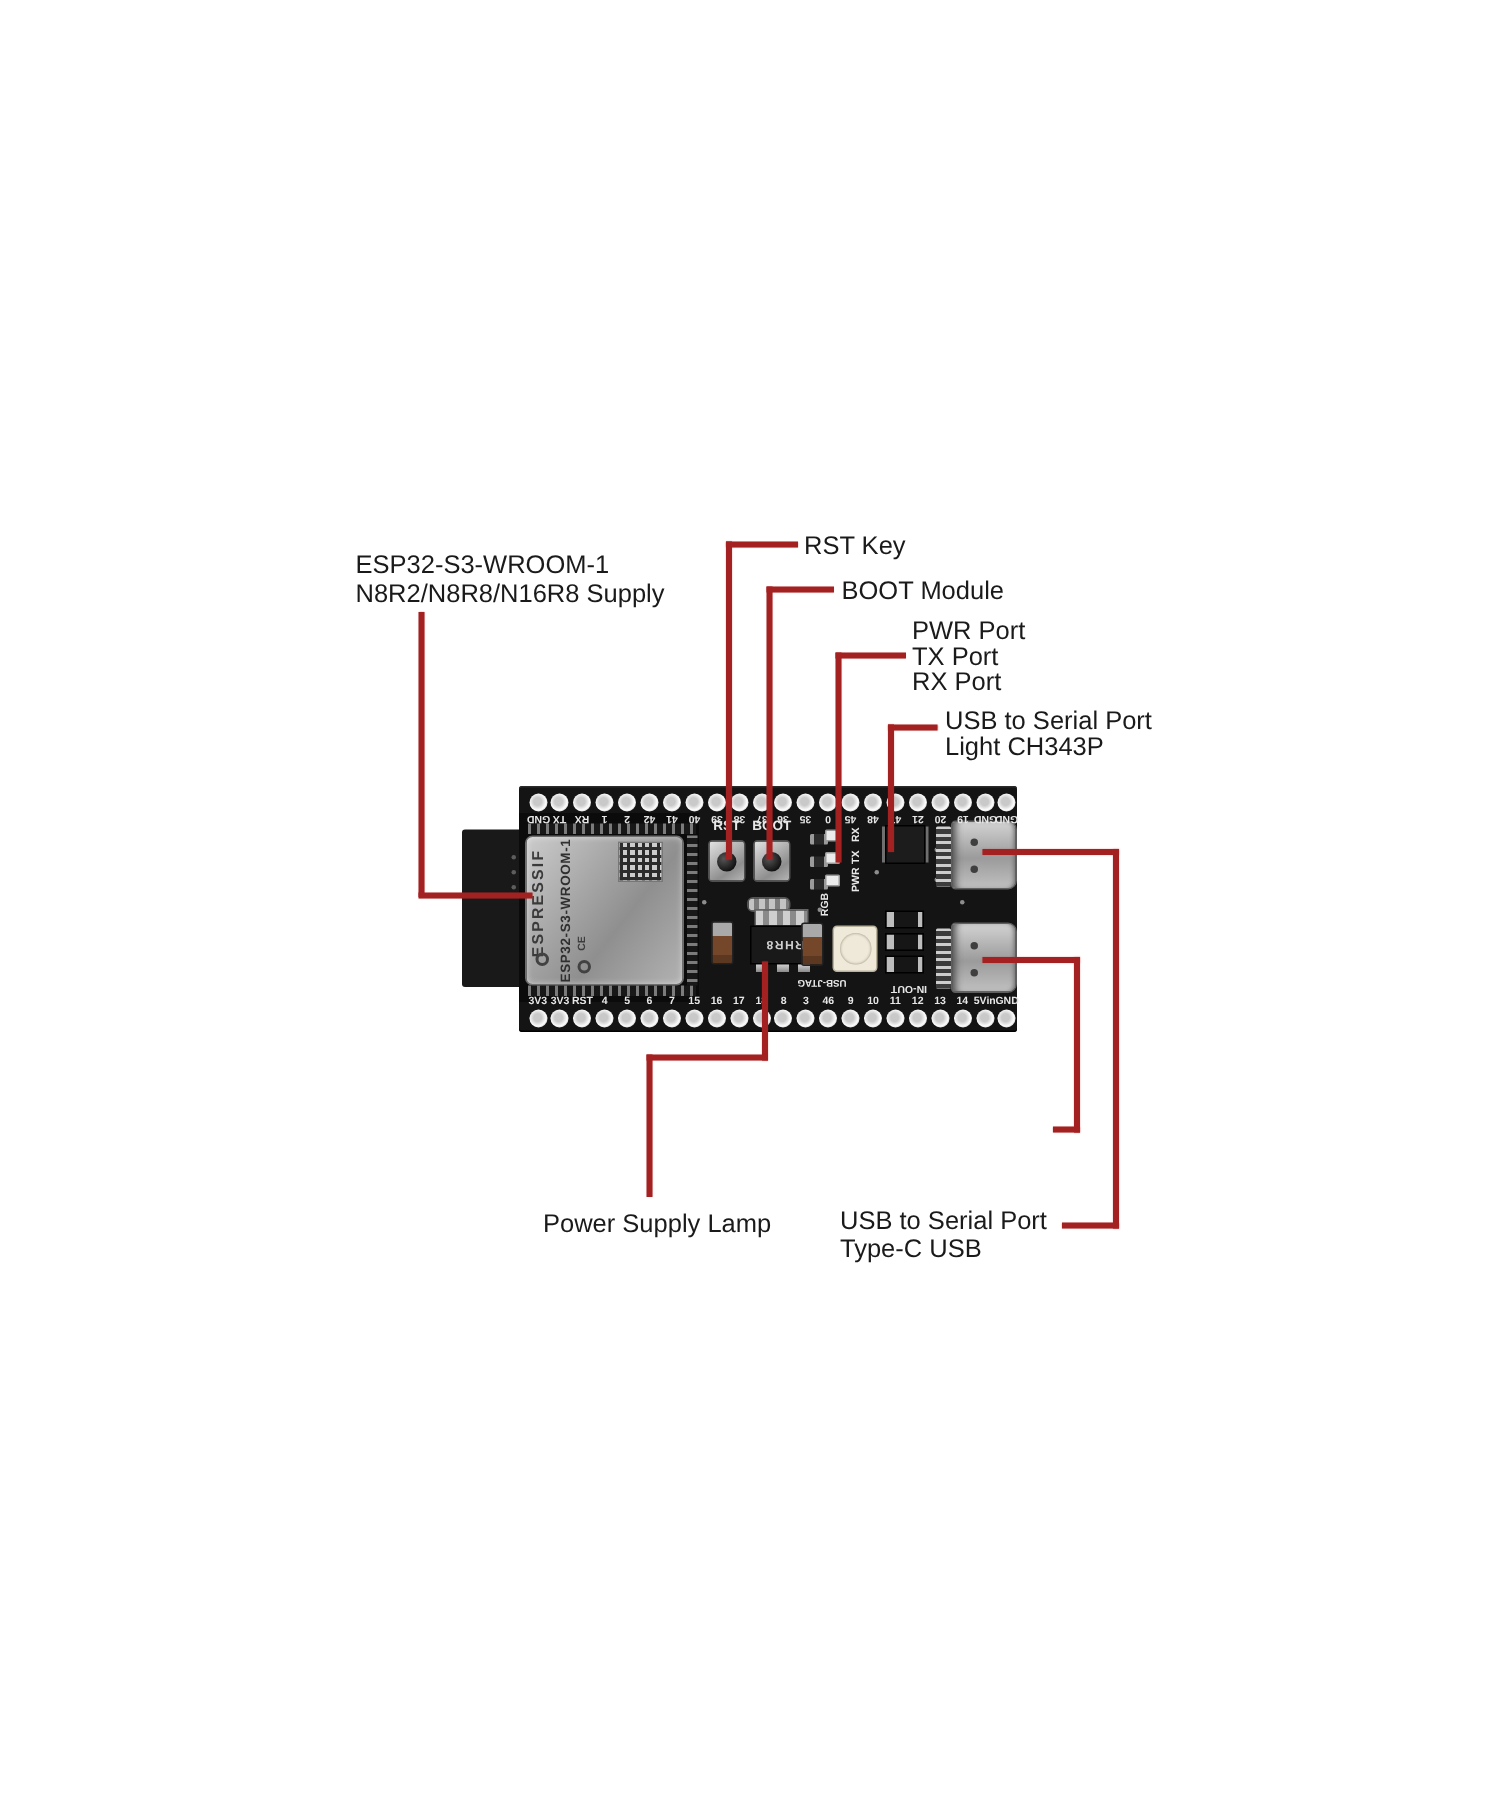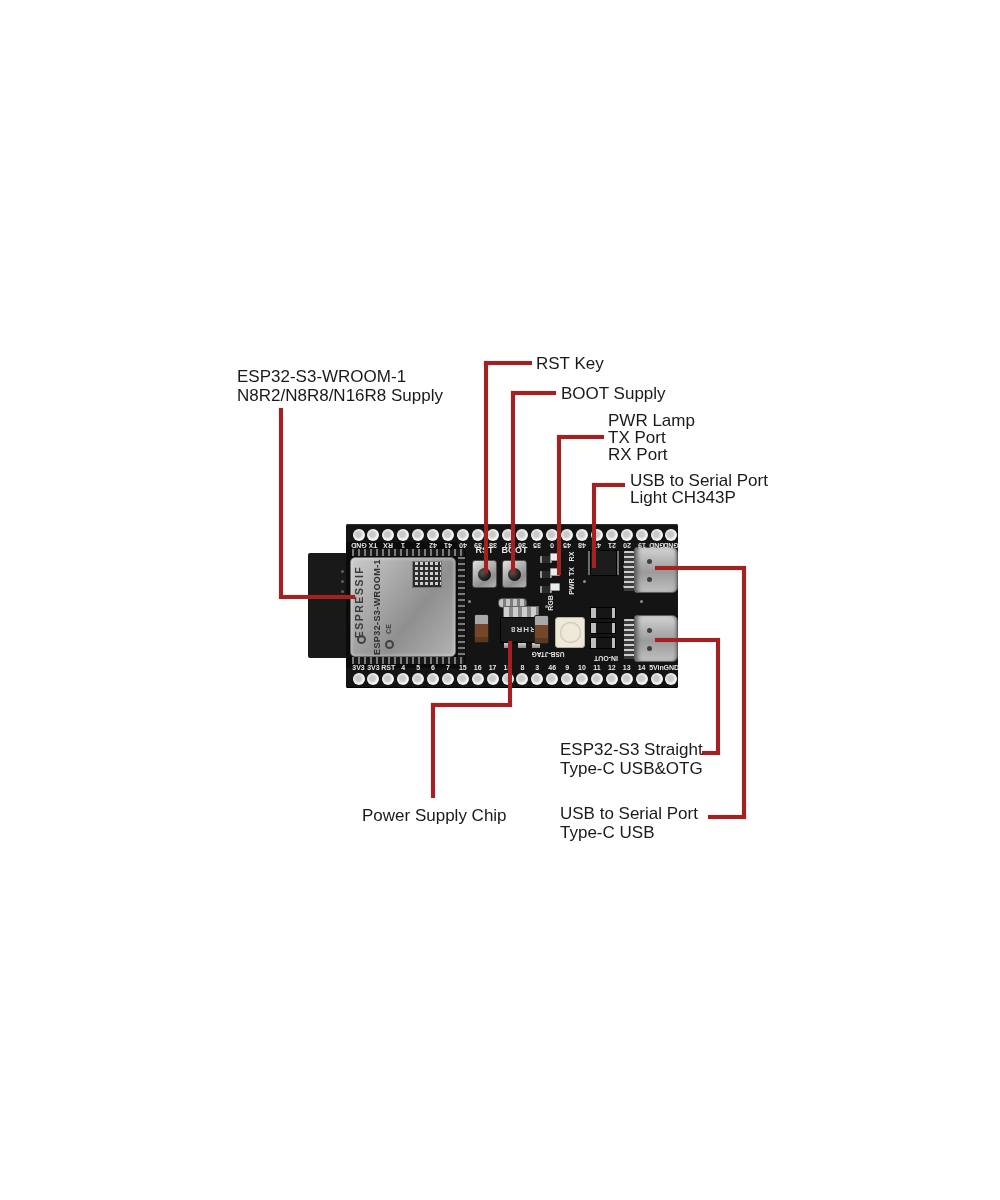--- a/index.html
+++ b/index.html
@@ -243,41 +243,37 @@
     </div>
 
   <div class="lbl" style="left:237px;top:367px">
     <span>ESP32-S3-WROOM-1</span>
     <span>N8R2/N8R8/N16R8 Supply</span>
   </div>
   <div class="lbl" style="left:536px;top:354px">
     <span>RST Key</span>
   </div>
   <div class="lbl" style="left:561px;top:384px">
-    <span>BOOT Supply</span>
+    <span>BOOT Module</span>
   </div>
   <div class="lbl" style="left:608px;top:412px;line-height:17px">
-    <span>PWR Lamp</span>
+    <span>PWR Port</span>
     <span>TX Port</span>
     <span>RX Port</span>
   </div>
   <div class="lbl" style="left:630px;top:472px;line-height:17px">
     <span>USB to Serial Port</span>
     <span>Light CH343P</span>
   </div>
-  <div class="lbl" style="left:560px;top:740px">
-    <span>ESP32-S3 Straight</span>
-    <span>Type-C USB&amp;OTG</span>
-  </div>
   <div class="lbl" style="left:560px;top:804px">
     <span>USB to Serial Port</span>
     <span>Type-C USB</span>
   </div>
   <div class="lbl" style="left:362px;top:806px">
-    <span>Power Supply Chip</span>
+    <span>Power Supply Lamp</span>
   </div>
 
   <i class="cline" style="left:279px;top:408px;width:4px;height:190px"></i>
   <i class="cline" style="left:279px;top:595px;width:76px;height:4px"></i>
 
   <i class="cline" style="left:484px;top:361px;width:48px;height:4px"></i>
   <i class="cline" style="left:484px;top:361px;width:4px;height:212px"></i>
 
   <i class="cline" style="left:511px;top:391px;width:45px;height:4px"></i>
   <i class="cline" style="left:511px;top:391px;width:4px;height:182px"></i>

